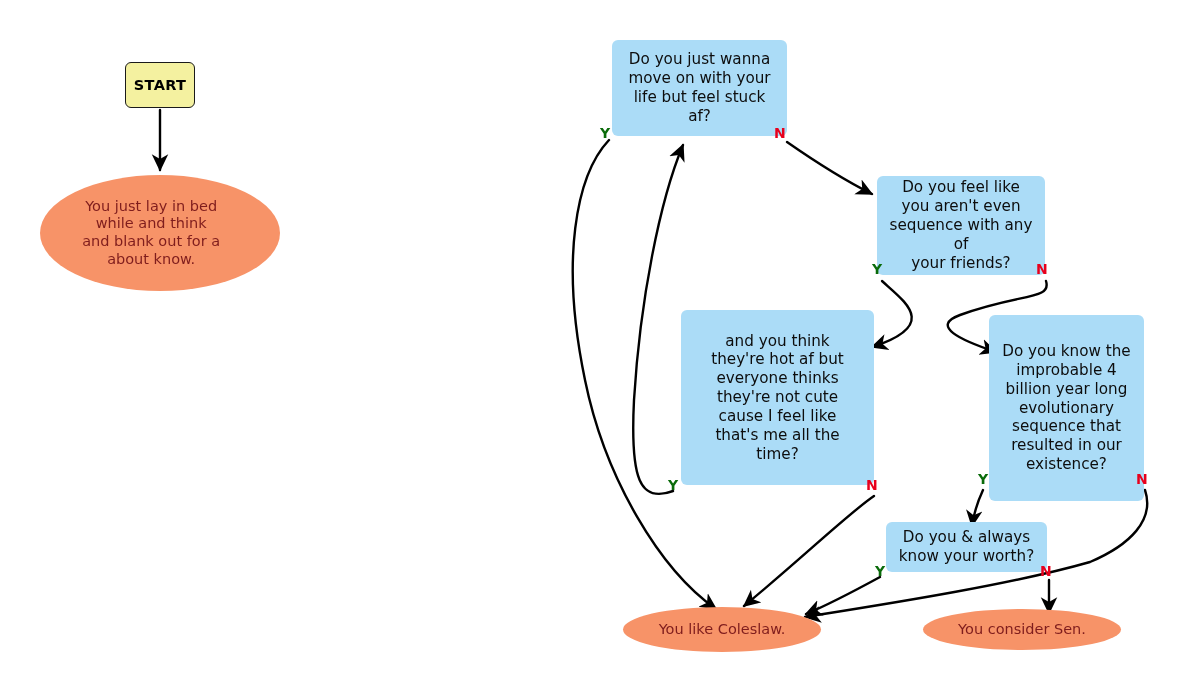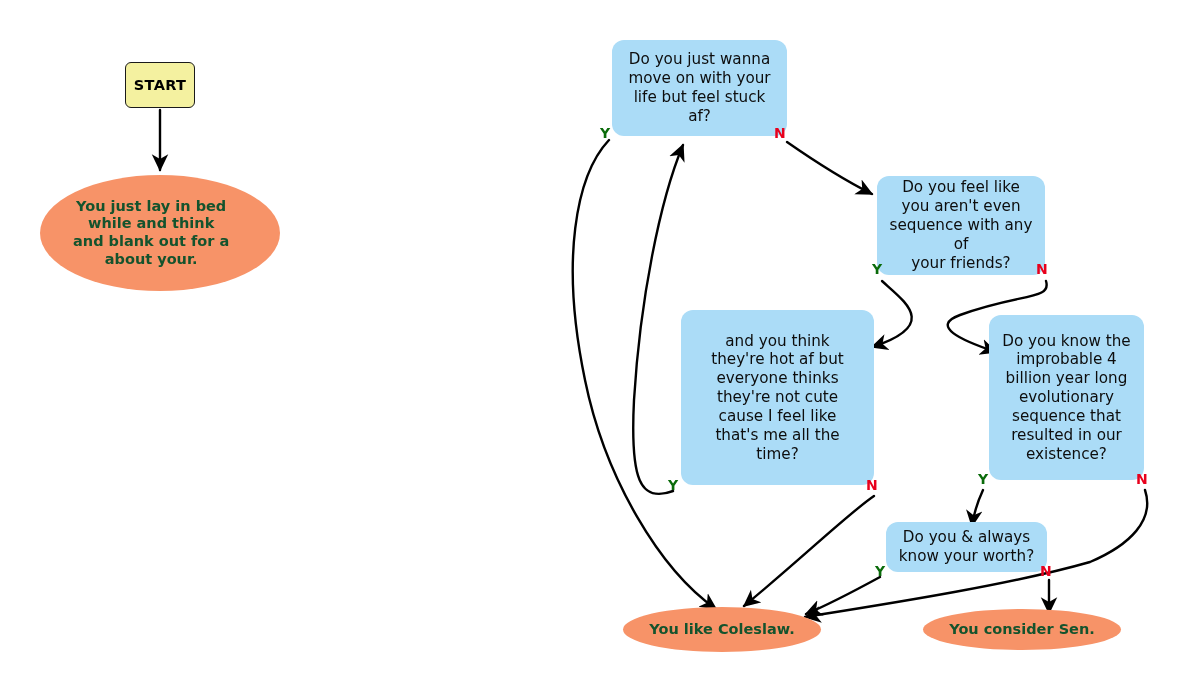--- a/index.html
+++ b/index.html
@@ -40,35 +40,35 @@
     border: 1.6px solid #1a1a1a;
     color: #000000;
     font-family: "DejaVu Sans", sans-serif;
     font-weight: bold;
     font-size: 14.5px;
     letter-spacing: 0.3px;
   }
   
   .qbox {
     background: #abdcf7;
-    border-radius: 12px;
+    border-radius: 6px;
     color: #0d0d0d;
     font-family: "DejaVu Sans", sans-serif;
     font-size: 15.2px;
     line-height: 1.24;
     padding: 7px 8px;
   }
   .qbox span { display: block; width: 100%; }
   
   .ellipse {
     background: #f79368;
     border-radius: 50%;
-    color: #14532d;
-    font-family: "DejaVu Sans", sans-serif;
-    font-weight: bold;
+    color: #7f1d1d;
+    font-family: "DejaVu Sans", sans-serif;
+    font-weight: normal;
     font-size: 14.5px;
     line-height: 1.22;
   }
   .ellipse span { display: block; width: 92%; }
   
   .branch-label {
     position: absolute;
     font-family: "DejaVu Sans", sans-serif;
     font-weight: bold;
     font-size: 14px;
@@ -117,21 +117,21 @@
 
   <div class="node start-box" style="left:125px; top:62px; width:70px; height:46px;border-radius:6px;">
     <span>START</span>
   </div>
 
   <div class="node ellipse" style="left:40px; top:175px; width:240px; height:116px;">
     <span>
       <span>You just lay in bed</span>
       <span>while and think</span>
       <span>and blank out for a</span>
-      <span>about your.</span>
+      <span>about know.</span>
     </span>
   </div>
 
   <div class="node qbox" style="left:612px; top:40px; width:175px; height:96px;">
     <span>
       <span>Do you just wanna</span>
       <span>move on with your</span>
       <span>life but feel stuck</span>
       <span>af?</span>
     </span>
@@ -151,21 +151,21 @@
       <span>and you think</span>
       <span>they're hot af but</span>
       <span>everyone thinks</span>
       <span>they're not cute</span>
       <span>cause I feel like</span>
       <span>that's me all the</span>
       <span>time?</span>
     </span>
   </div>
 
-  <div class="node qbox" style="left:989px; top:315px; width:155px; height:165px;">
+  <div class="node qbox" style="left:989px; top:315px; width:155px; height:186px;">
     <span>
       <span>Do you know the</span>
       <span>improbable 4</span>
       <span>billion year long</span>
       <span>evolutionary</span>
       <span>sequence that</span>
       <span>resulted in our</span>
       <span>existence?</span>
     </span>
   </div>

